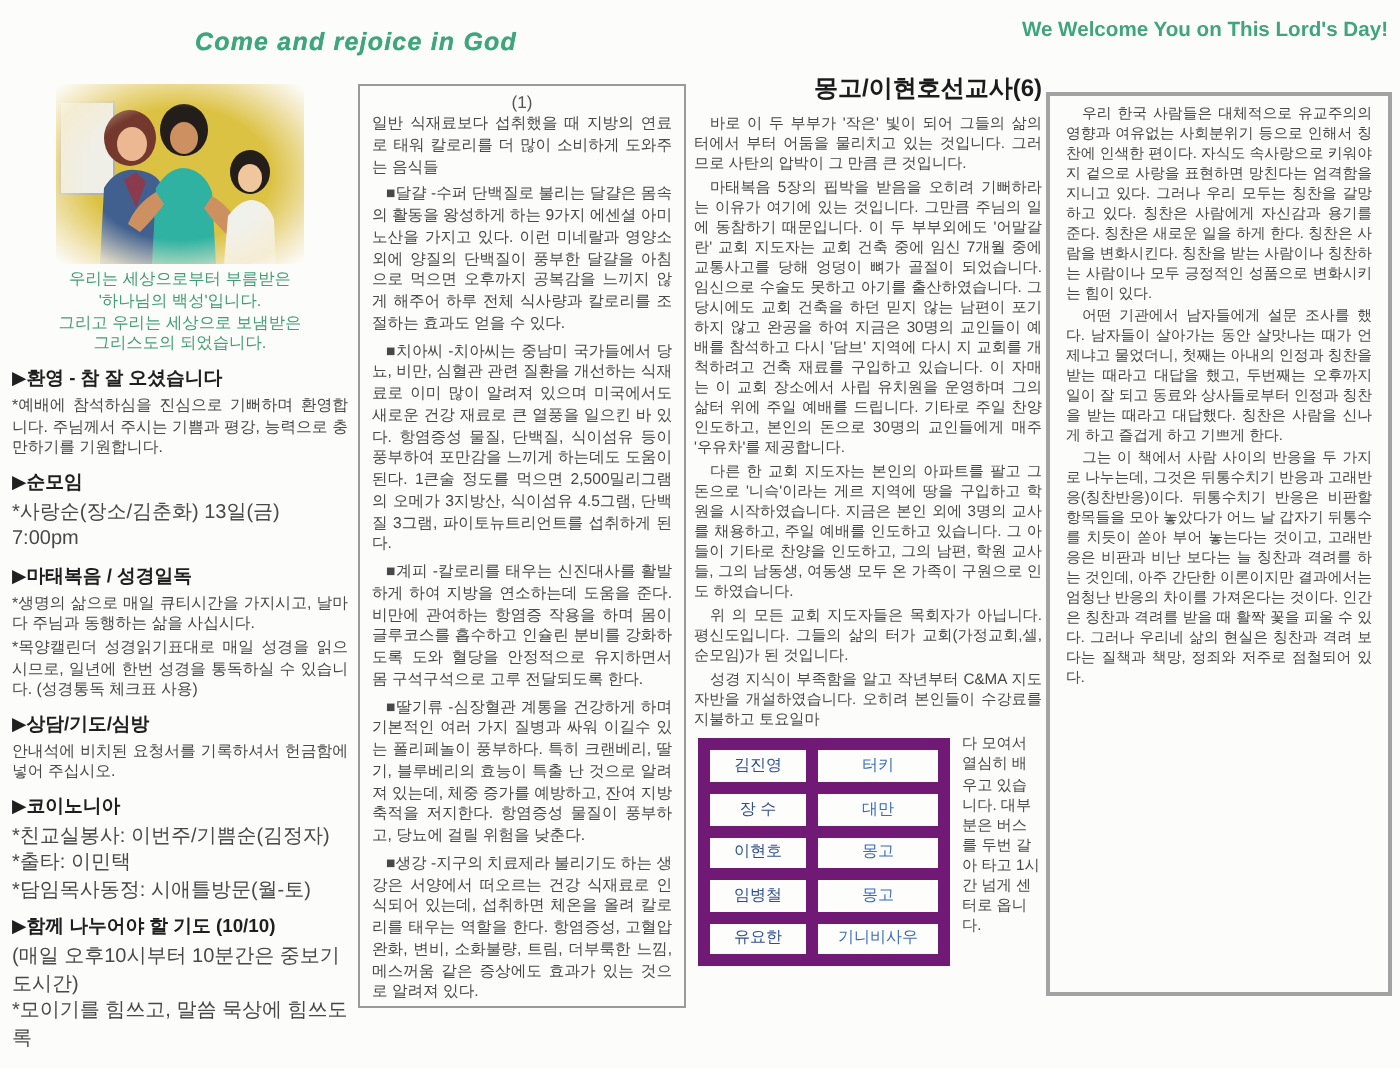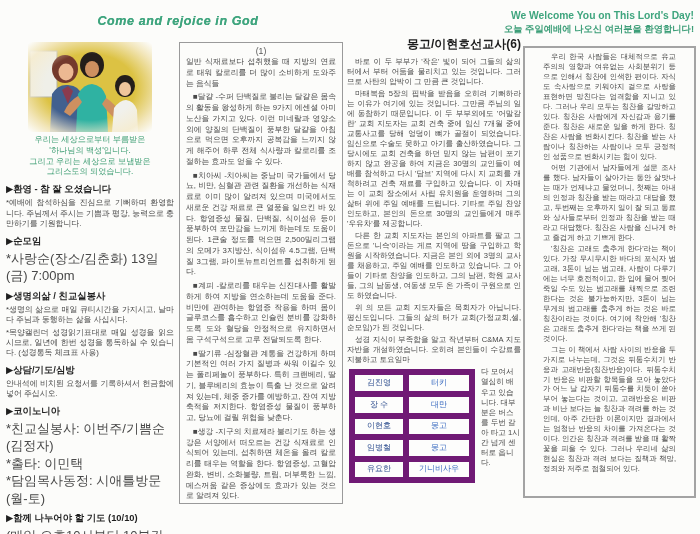--- a/index.html
+++ b/index.html
@@ -27,21 +27,21 @@
   .col1 { position:absolute; left:6px; top:40px; width:168px; }
   .photo-wrap { width:124px; height:90px; margin:2px auto 3px; position:relative; }
   .photo-wrap svg { display:block; }
   .photo-vignette {
     position:absolute; inset:0;
     background:radial-gradient(ellipse at 50% 50%, rgba(252,252,250,0) 52%, rgba(246,236,206,.85) 80%, #fcfcfa 98%);
   }
   .caption { text-align:center; color:#3f9e74; font-size:8.2px; line-height:1.32; margin-bottom:4px; }
   .sec-h { font-weight:bold; font-size:9.4px; margin:5px 0 2px; color:#1f1f1f; }
   .sec-p { font-size:7.9px; line-height:1.32; text-align:justify; word-break:break-all; color:#484848; margin:0 0 2px; }
-  .sec-l { font-size:13px; line-height:1.35; color:#484848; }
+  .sec-l { font-size:10px; line-height:1.35; color:#484848; }
 
   
   .col2 {
     position:absolute; left:179px; top:42px; width:164px; height:462px;
     border:1px solid #9a9a9a; box-sizing:border-box;
     padding:3px 6px 4px; background:#fcfcfa; overflow:hidden;
   }
   .col2 .num { text-align:center; font-size:8.6px; color:#555; margin:0 0 1px; }
   .col2 p { font-size:7.8px; line-height:1.38; text-align:justify; word-break:break-all; color:#484848; margin:0 0 3px; }
   .col2 p.item { text-indent:7px; }
@@ -56,33 +56,32 @@
     border:6px solid #701a75; font-size:8px; padding:2.5px 4px;
     color:#2f4f8f; text-align:center; background:#fdfdfc;
   }
   .mtable td.name { width:40px; }
   .mtable td.country { width:52px; color:#3a6bc0; }
 
   
   .col4 {
     position:absolute; left:523px; top:46px; width:173px; height:452px;
     border:2px solid #a3a3a3; box-sizing:border-box;
-    padding:4px 18px; background:#fcfcfa; overflow:hidden;
+    padding:4px 8px; background:#fcfcfa; overflow:hidden;
   }
   .col4 p { font-size:7.4px; line-height:1.35; text-align:justify; word-break:break-all; text-indent:8px; color:#484848; margin:0 0 1px; }
 </style>
 </head>
 <body>
 
 <div class="page">
 
   <div class="hdr-left">Come and rejoice in God</div>
   <div class="hdr-right">
     <div class="l1">We Welcome You on This Lord's Day!</div>
-    <div class="l2">오늘 주일예배에 나오신 여러분을 환영합니다!</div>
   </div>
 
   <div class="col1">
     <div class="photo-wrap">
       <svg width="124" height="90" viewBox="0 0 124 90">
         <rect width="124" height="90" fill="#dcc243"></rect>
         <rect x="2" y="9" width="27" height="46" fill="#efefe8" stroke="#b5b3a0" stroke-width="1"></rect>
 
         <ellipse cx="37" cy="27" rx="13" ry="14" fill="#74392c"></ellipse>
         <ellipse cx="38" cy="30" rx="7.5" ry="8.5" fill="#ecb892"></ellipse>
@@ -110,21 +109,21 @@
 
     <div class="sec">
       <div class="sec-h">▶환영 - 참 잘 오셨습니다</div>
       <div class="sec-p">*예배에 참석하심을 진심으로 기뻐하며 환영합니다. 주님께서 주시는 기쁨과 평강, 능력으로 충만하기를 기원합니다.</div>
     </div>
     <div class="sec">
       <div class="sec-h">▶순모임</div>
       <div class="sec-l">*사랑순(장소/김춘화) 13일(금) 7:00pm</div>
     </div>
     <div class="sec">
-      <div class="sec-h">▶생명의삶 / 친교실봉사</div>
+      <div class="sec-h">▶마태복음 / 성경일독</div>
       <div class="sec-p">*생명의 삶으로 매일 큐티시간을 가지시고, 날마다 주님과 동행하는 삶을 사십시다.</div>
       <div class="sec-p">*목양캘린더 성경읽기표대로 매일 성경을 읽으시므로, 일년에 한번 성경을 통독하실 수 있습니다. (성경통독 체크표 사용)</div>
     </div>
     <div class="sec">
       <div class="sec-h">▶상담/기도/심방</div>
       <div class="sec-p">안내석에 비치된 요청서를 기록하셔서 헌금함에 넣어 주십시오.</div>
     </div>
     <div class="sec">
       <div class="sec-h">▶코이노니아</div>
       <div class="sec-l">*친교실봉사: 이번주/기쁨순(김정자)</div>
@@ -181,17 +180,16 @@
           </tr>
         </tbody>
       </table>
       <span>다 모여서 열심히 배우고 있습니다. 대부분은 버스를 두번 갈아 타고 1시간 넘게 센터로 옵니다.</span>
     </div>
   </div>
 
   <div class="col4">
     <p>우리 한국 사람들은 대체적으로 유교주의의 영향과 여유없는 사회분위기 등으로 인해서 칭찬에 인색한 편이다. 자식도 속사랑으로 키워야지 겉으로 사랑을 표현하면 망친다는 엄격함을 지니고 있다. 그러나 우리 모두는 칭찬을 갈망하고 있다. 칭찬은 사람에게 자신감과 용기를 준다. 칭찬은 새로운 일을 하게 한다. 칭찬은 사람을 변화시킨다. 칭찬을 받는 사람이나 칭찬하는 사람이나 모두 긍정적인 성품으로 변화시키는 힘이 있다.</p>
     <p>어떤 기관에서 남자들에게 설문 조사를 했다. 남자들이 살아가는 동안 살맛나는 때가 언제냐고 물었더니, 첫째는 아내의 인정과 칭찬을 받는 때라고 대답을 했고, 두번째는 오후까지 일이 잘 되고 동료와 상사들로부터 인정과 칭찬을 받는 때라고 대답했다. 칭찬은 사람을 신나게 하고 즐겁게 하고 기쁘게 한다.</p>
-    <p>'칭찬은 고래도 춤추게 한다'라는 책이 있다. 가장 무시무시한 바다의 포식자 범고래, 3톤이 넘는 범고래, 사람이 다루기에는 너무 호전적이고, 한 입에 물어 찢어 죽일 수도 있는 범고래를 채찍으로 조련한다는 것은 불가능하지만, 3톤이 넘는 무게의 범고래를 춤추게 하는 것은 바로 칭찬이라는 것이다. 여기에 착안해 '칭찬은 고래도 춤추게 한다'라는 책을 쓰게 된 것이다.</p>
     <p>그는 이 책에서 사람 사이의 반응을 두 가지로 나누는데, 그것은 뒤통수치기 반응과 고래반응(칭찬반응)이다. 뒤통수치기 반응은 비판할 항목들을 모아 놓았다가 어느 날 갑자기 뒤통수를 치듯이 쏟아 부어 놓는다는 것이고, 고래반응은 비판과 비난 보다는 늘 칭찬과 격려를 하는 것인데, 아주 간단한 이론이지만 결과에서는 엄청난 반응의 차이를 가져온다는 것이다. 인간은 칭찬과 격려를 받을 때 활짝 꽃을 피울 수 있다. 그러나 우리네 삶의 현실은 칭찬과 격려 보다는 질책과 책망, 정죄와 저주로 점철되어 있다.</p>
   </div>
 
 </div>
 
 </body></html>

